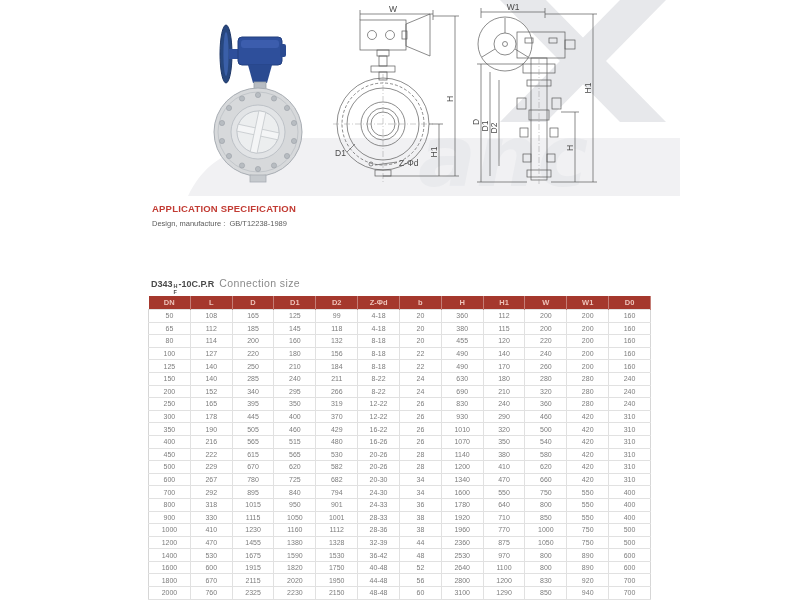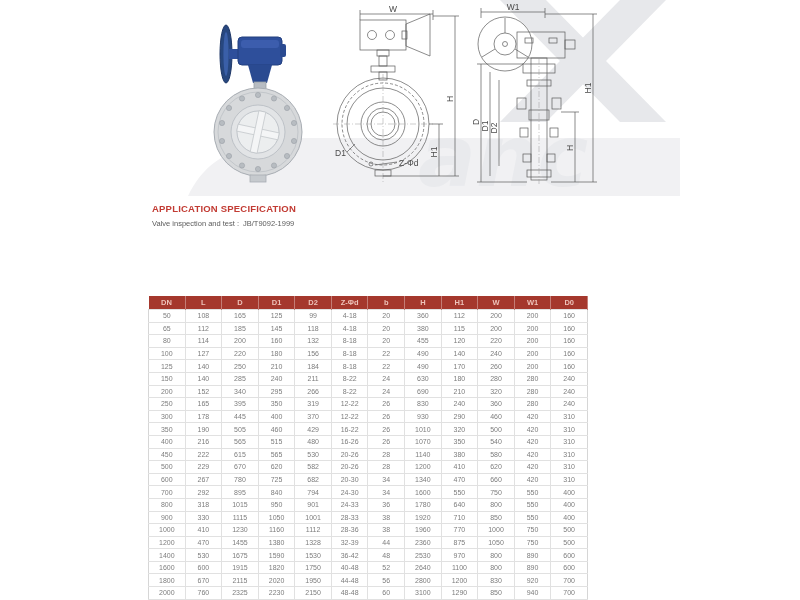--- a/index.html
+++ b/index.html
@@ -19,21 +19,21 @@
   .spec-item{font-size:7.5px;color:#5c5c5c;line-height:12.6px;}
   .spec-label{margin-right:4px;}
   
   .tbl-title{position:absolute;left:151px;top:277px;z-index:2;display:flex;align-items:baseline;color:#4a4a4a;}
   .model{font-weight:bold;font-size:9px;}
   .model-hf{display:inline-flex;flex-direction:column;font-size:5.5px;line-height:5.5px;
             font-weight:bold;margin:0 1px;transform:translateY(1px);}
   .model-suffix{font-weight:bold;font-size:9px;}
   .conn-size{font-size:10.5px;color:#8a8a8a;margin-left:5px;letter-spacing:.4px;}
   
-  .size-table{position:absolute;left:148px;top:296px;width:440px;z-index:2;
+  .size-table{position:absolute;left:148px;top:296px;width:503px;z-index:2;
               border-collapse:collapse;table-layout:fixed;text-align:center;}
   .size-table th{background:#a5382d;color:#eec3ba;font-size:7.5px;font-weight:bold;
                  height:13px;padding:0;border-right:1px solid rgba(255,255,255,.35);}
   .size-table td{font-size:7px;color:#7d7d7d;height:11.6px;line-height:11px;padding:0;
                  border:1px solid #e1e1e1;background:#fff;}
   .size-table tr td:first-child{border-left:1px solid #d6d6d6;}
   .size-table tr td:last-child{border-right:1px solid #d6d6d6;}
 </style>
 </head>
 <body>
@@ -180,24 +180,33 @@
     <text class="dimtext" x="0" y="0" transform="translate(6 120) rotate(-90)" text-anchor="middle" stroke="none">D</text>
     <line x1="17" y1="70" x2="17" y2="174"></line>
     <text class="dimtext" x="0" y="0" transform="translate(15 124) rotate(-90)" text-anchor="middle" stroke="none">D1</text>
     <line x1="26" y1="78" x2="26" y2="164"></line>
     <text class="dimtext" x="0" y="0" transform="translate(24 126) rotate(-90)" text-anchor="middle" stroke="none">D2</text>
   </svg>
 
   <div class="spec">
     <h2 class="spec-title">APPLICATION SPECIFICATION</h2>
     <div>
-        <div class="spec-item"><span class="spec-label">Valve inspection and test :</span><span class="spec-value">JB/T9092-1999</span></div>
+        <div class="spec-item"><span class="spec-label">Design, manufacture :</span><span class="spec-value">GB/T12238-1989</span></div>
       </div>
   </div>
 
+  <div class="tbl-title">
+    <span class="model">D343</span>
+    <span class="model-hf">
+      <span>H</span>
+      <span>F</span>
+    </span>
+    <span class="model-suffix">-10C.P.R</span>
+    <span class="conn-size">Connection size</span>
+  </div>
 
   <table class="size-table">
     <thead>
       <tr>
           <th>DN</th>
           <th>L</th>
           <th>D</th>
           <th>D1</th>
           <th>D2</th>
           <th>Z-Φd</th>

